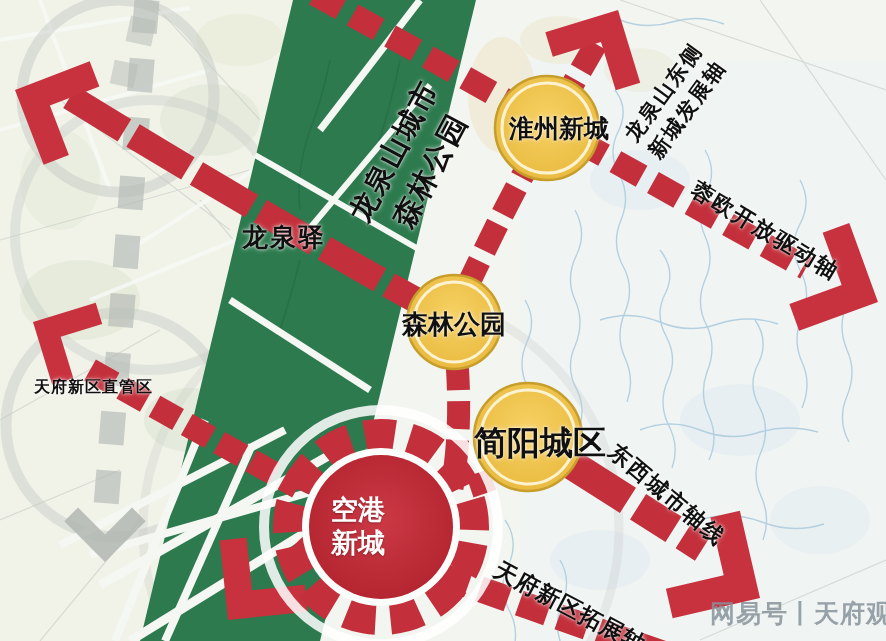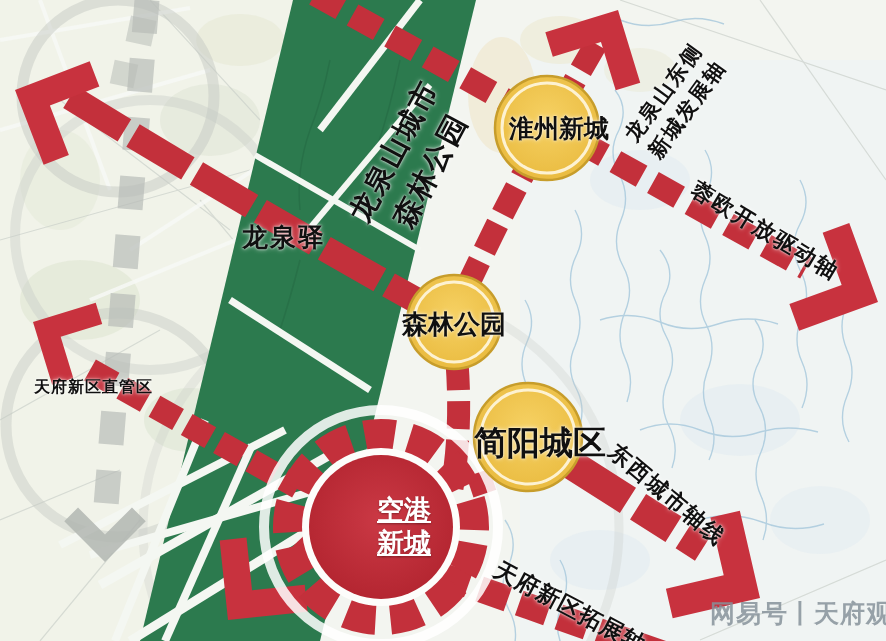--- a/index.html
+++ b/index.html
@@ -5,21 +5,21 @@
   html,body{margin:0;padding:0;background:#fff;}
   #stage{position:relative;width:886px;height:641px;overflow:hidden;
          font-family:"DejaVu Sans","Liberation Sans",sans-serif;background:#f3f5f0;}
   #stage svg{position:absolute;left:0;top:0;}
   .lbl{position:absolute;font-weight:800;color:#101010;white-space:nowrap;
        text-shadow:0 0 2px rgba(255,255,255,.95),0 0 5px rgba(255,255,255,.7);}
   .lbl.center{text-align:center;}
   .lbl.two-line{line-height:1.4;}
   .city-label{text-align:center;}
   #konggang-label{color:#ffffff;text-shadow:0 1px 2px rgba(0,0,0,.3);line-height:1.22;
-                  font-weight:800;text-align:right;text-decoration:underline;}
+                  font-weight:800;text-align:left;}
   #watermark{position:absolute;left:710px;top:597px;font-size:25px;font-weight:700;
              color:#87929a;opacity:.85;letter-spacing:1px;white-space:nowrap;
              text-shadow:none;}
 </style>
 </head>
 <body>
 
 <div id="stage">
 
 <svg width="886" height="641" viewBox="0 0 886 641">

